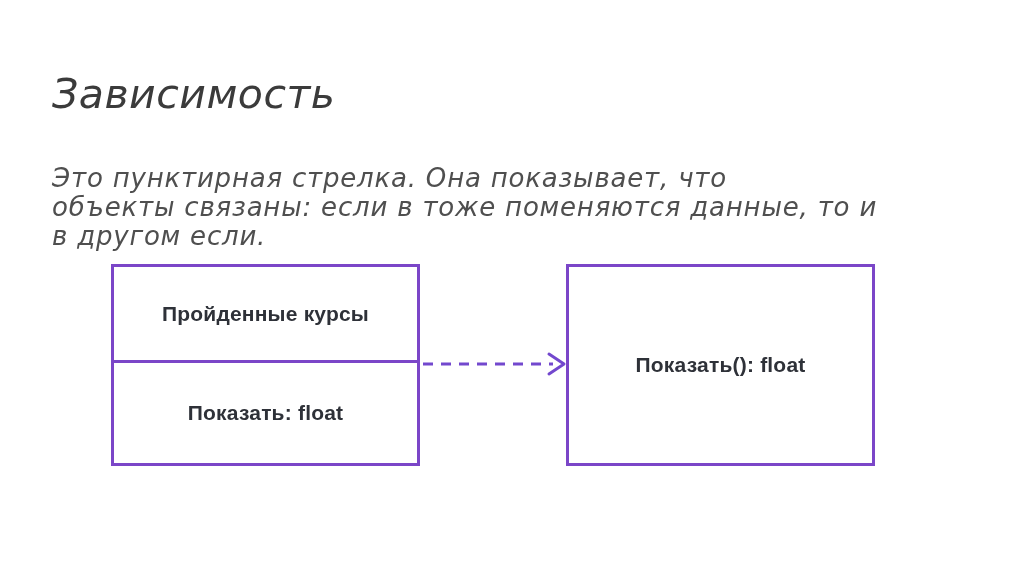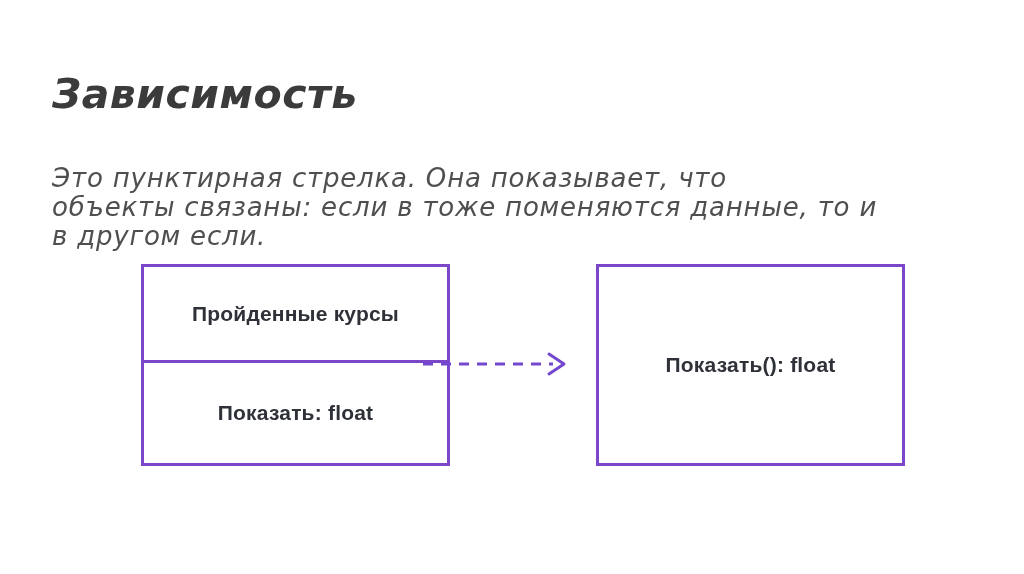--- a/index.html
+++ b/index.html
@@ -19,21 +19,21 @@
     background: var(--background);
     overflow: hidden;
     font-family: "Liberation Sans", sans-serif;
   }
   .slide-title {
     position: absolute;
     left: 52px;
     top: 70px;
     font-family: "DejaVu Sans", sans-serif;
     font-style: italic;
-    font-weight: bold;
+    font-weight: normal;
     font-size: 41px;
     letter-spacing: 0.5px;
     color: var(--title-text);
   }
   .slide-description {
     position: absolute;
     left: 52px;
     top: 164px;
     font-family: "DejaVu Sans", sans-serif;
     font-style: italic;
@@ -45,21 +45,20 @@
   }
   .class-box {
     position: absolute;
     top: 264px;
     width: 309px;
     height: 202px;
     border: 3px solid var(--box-border);
     background: #fff;
     display: flex;
     flex-direction: column;
-    margin-left: 30px;
   }
   .class-box.left  { left: 111px; }
   .class-box.right { left: 566px; }
   .compartment {
     display: flex;
     align-items: center;
     justify-content: center;
     color: var(--box-text);
     font-size: 21px;
     font-weight: 600;

